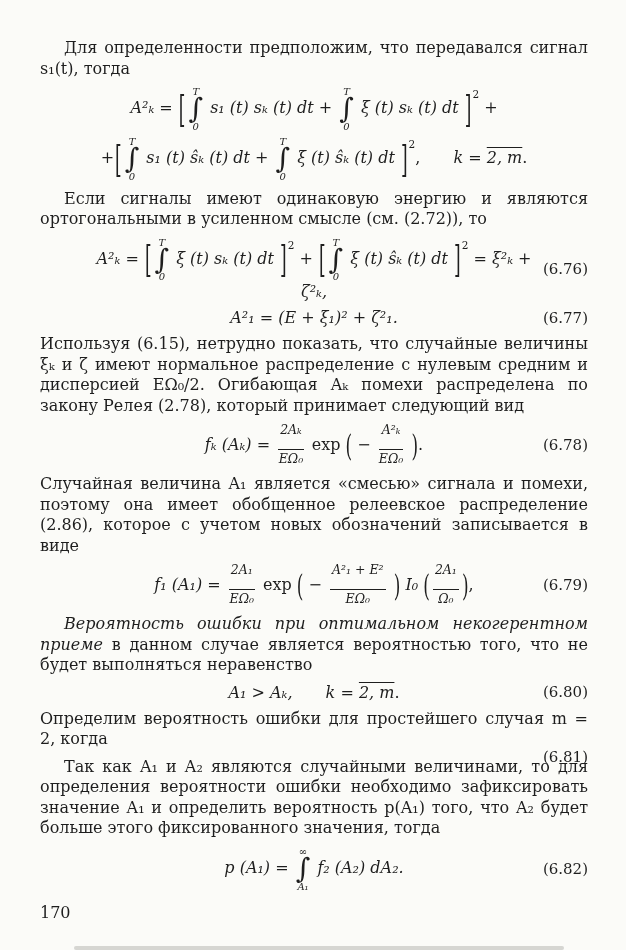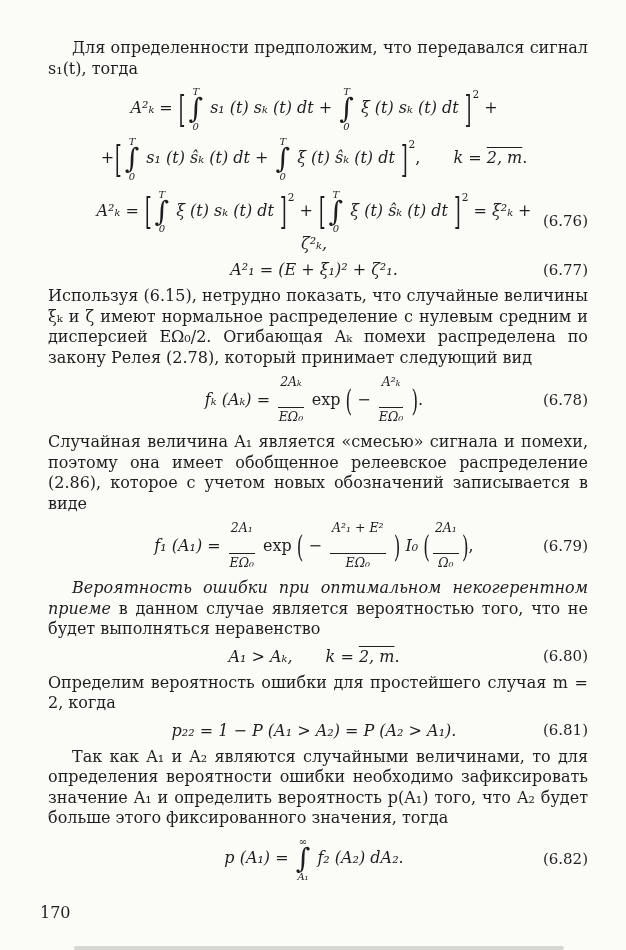--- a/index.html
+++ b/index.html
@@ -14,21 +14,21 @@
     position: relative;
     width: 626px; height: 950px;
     background: #fbfbf8;
     overflow: hidden;
     padding: 38px 38px 0 40px;
   }
   .para {
     font-size: 16px;
     line-height: 20.5px;
     text-align: justify;
-    margin: 0 0 2px 8px;
+    margin: 0 0 2px 0;
   }
   .ind { text-indent: 24px; }
   .it  { font-style: italic; }
   .m   { font-style: italic; }
   .up  { font-style: normal; }
 
   .eqrow {
     position: relative;
     text-align: center;
     font-size: 16px;
@@ -87,21 +87,21 @@
     display: inline-block;
     vertical-align: middle;
     text-align: center;
     font-size: 12.5px;
     line-height: 1.2;
     font-style: italic;
     margin: 0 3px;
     position: relative;
     top: -1px;
   }
-  .fnum { display: block; border-bottom: 1px solid #1e1e1e; padding: 0 2px 18px; }
+  .fnum { display: block; border-bottom: 1px solid #1e1e1e; padding: 0 2px 12px; }
   .fden { display: block; padding-top: 1px; }
 
   .ovl { text-decoration: overline; }
   .ksp { margin-left: 28px; }
 
   .pagenum {
     position: absolute;
     left: 40px; bottom: 28px;
     font-size: 16px;
   }
@@ -153,20 +153,21 @@
           <span class="isign">∫</span>
           <span class="ilim">0</span>
         </span>
       <span class="m">ξ (t) ŝₖ (t) dt</span>
       <span class="bk">]</span><span class="bsup">2</span><span class="up">,</span>
       <span class="m ksp">k =</span>
       <span class="m ovl">2, m</span><span class="up">.</span>
     </div>
   </div>
 
+  <p class="para ind">Если сигналы имеют одинаковую энергию и являются ортогональными в усиленном смысле (см. (2.72)), то</p>
 
   <div class="eqrow">
     <span class="m">A²ₖ =</span>
     <span class="bk">[</span><span class="int">
         <span class="ilim">T</span>
         <span class="isign">∫</span>
         <span class="ilim">0</span>
       </span>
     <span class="m">ξ (t) sₖ (t) dt</span>
     <span class="bk">]</span><span class="bsup">2</span>
@@ -221,21 +222,20 @@
   <div class="eqrow">
     <span class="m">A₁ &gt; Aₖ,</span>
     <span class="m ksp">k =</span>
     <span class="m ovl">2, m</span><span class="up">.</span>
     <span class="eqnum">(6.80)</span>
   </div>
 
   <p class="para">Определим вероятность ошибки для простейшего случая m = 2, когда</p>
 
   <div class="eqrow">
-    <span class="m">p₂₂ = 1 − P (A₁ &gt; A₂) = P (A₂ &gt; A₁).</span>
     <span class="eqnum">(6.81)</span>
   </div>
 
   <p class="para ind">Так как A₁ и A₂ являются случайными величинами, то для определения вероятности ошибки необходимо зафиксировать значение A₁ и определить вероятность p(A₁) того, что A₂ будет больше этого фиксированного значения, тогда</p>
 
   <div class="eqrow">
     <span class="m">p (A₁) =</span>
     <span class="int">
         <span class="ilim up">∞</span>
         <span class="isign">∫</span>

